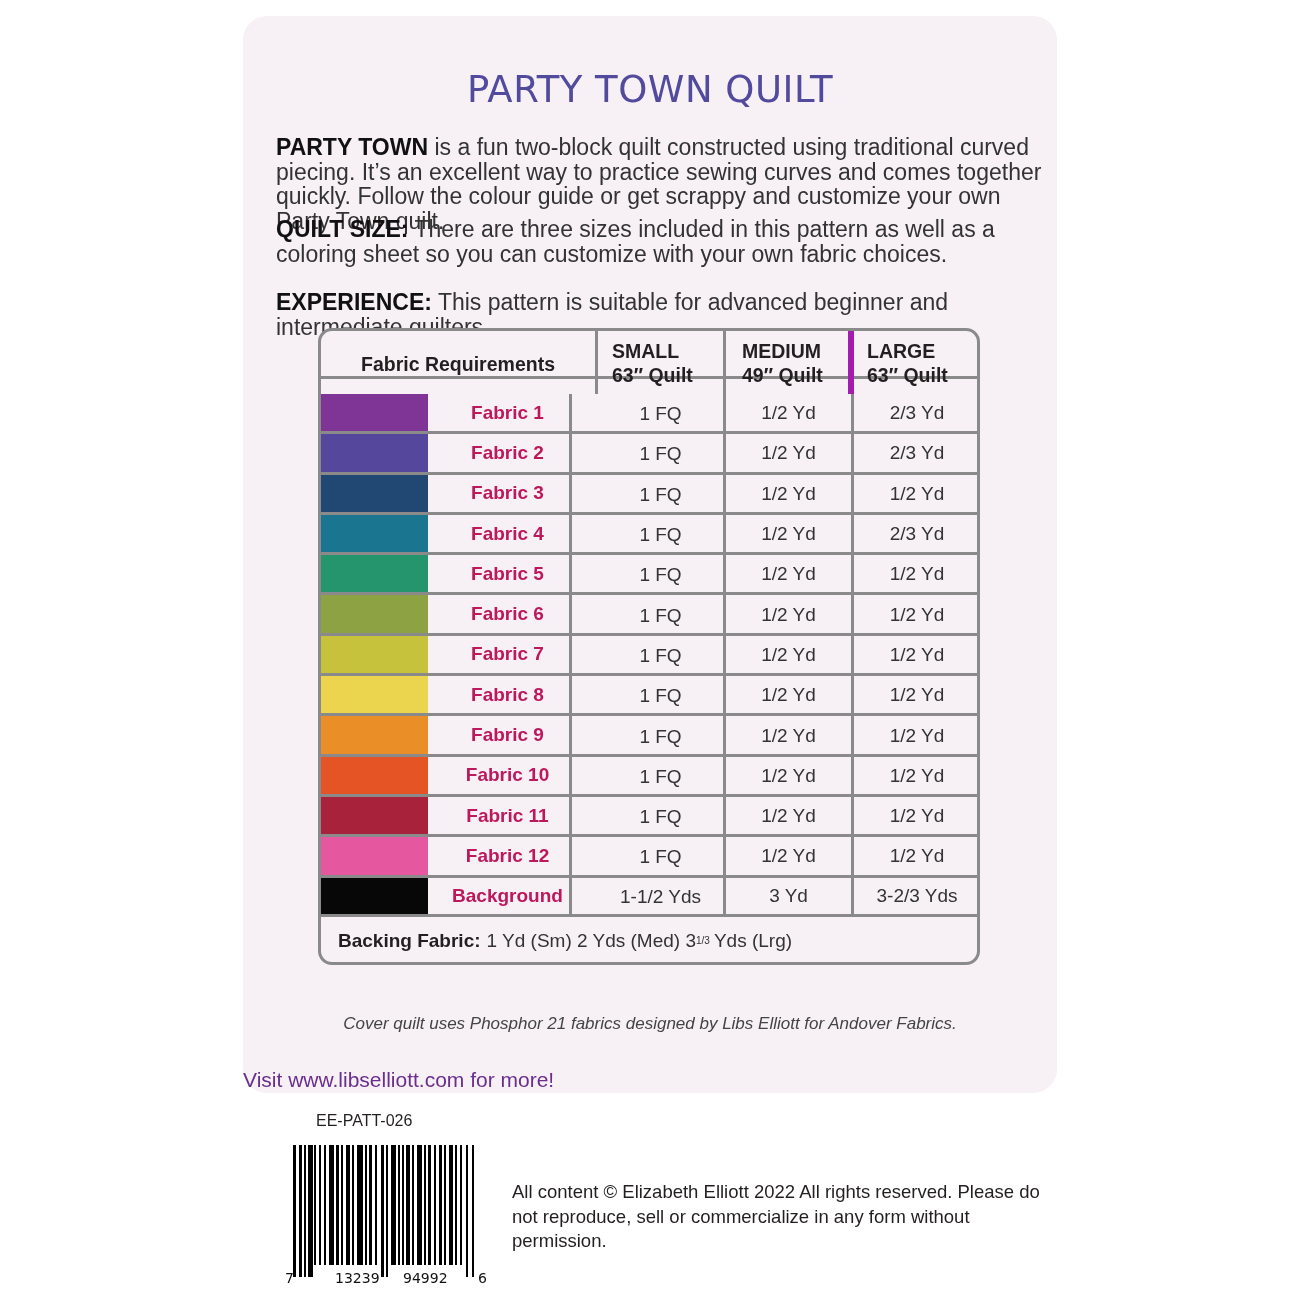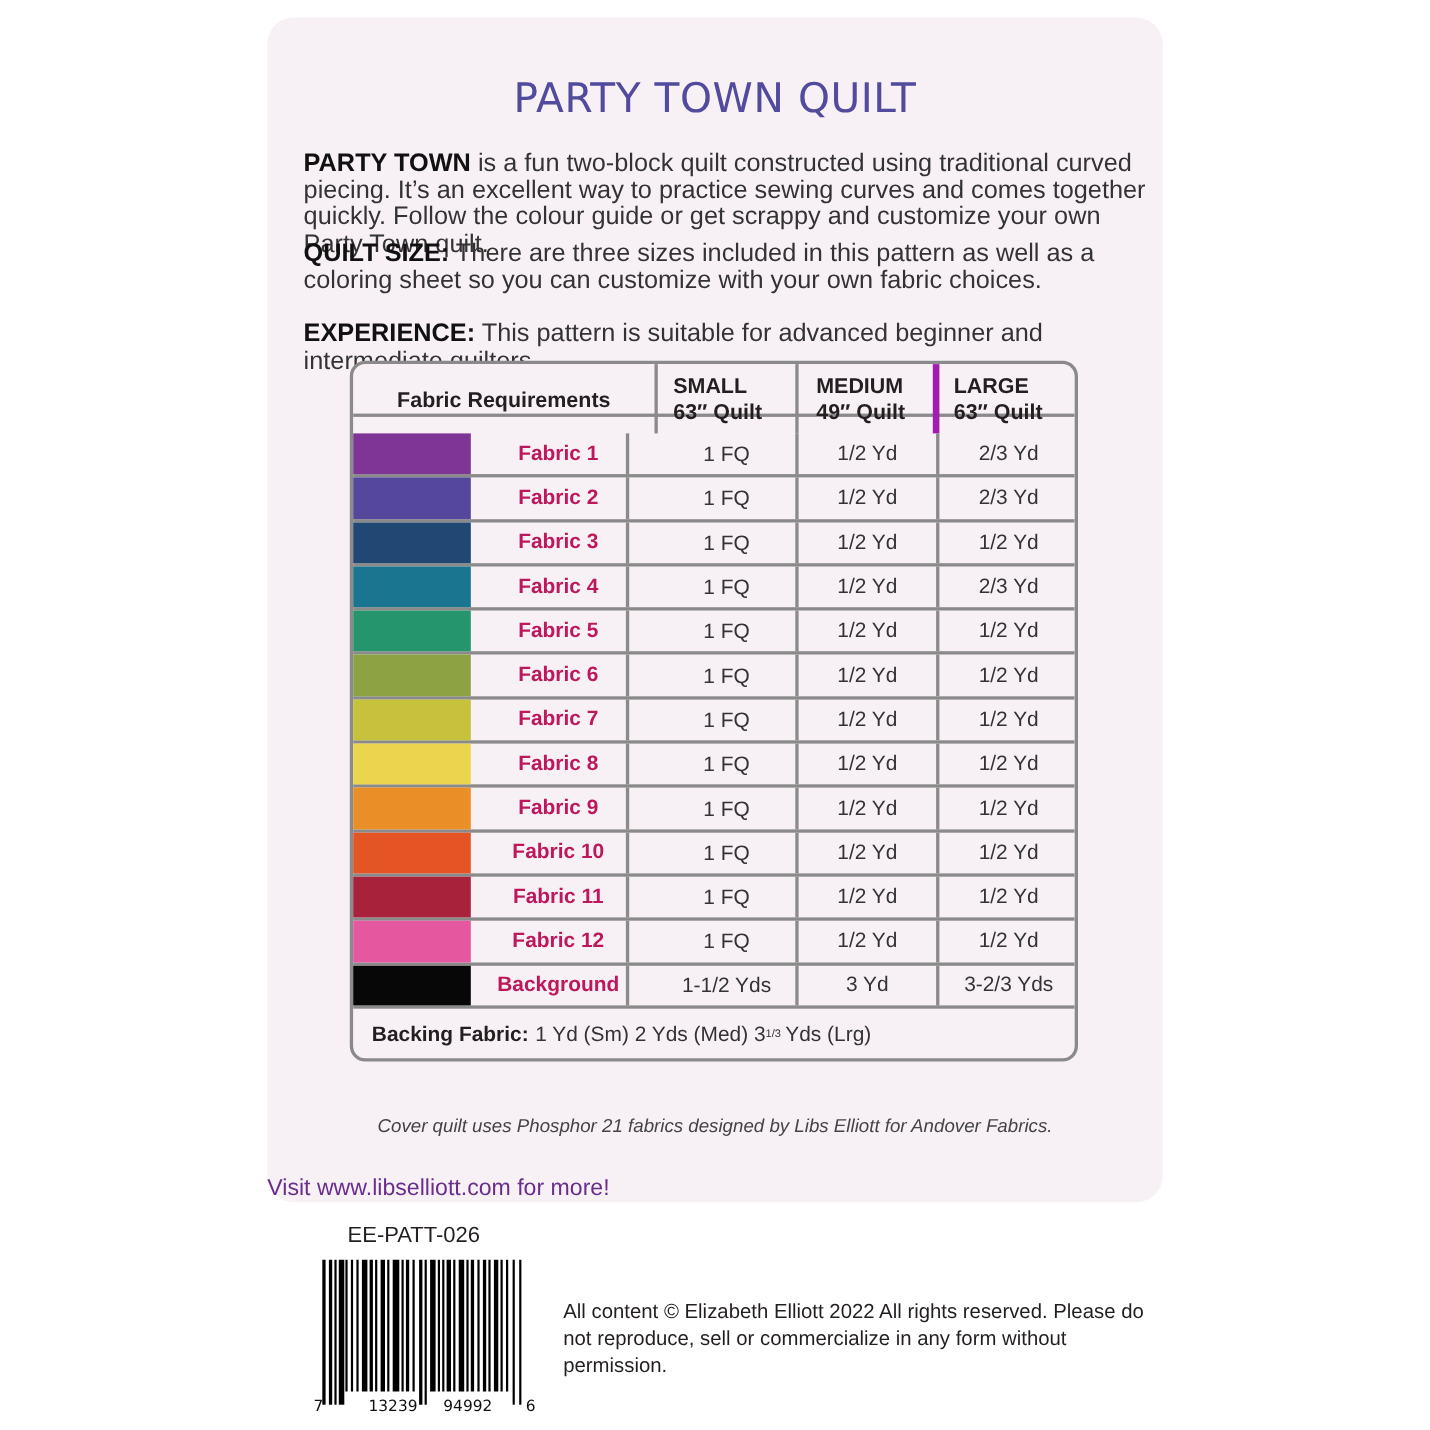--- a/index.html
+++ b/index.html
@@ -39,21 +39,21 @@
   .row.bg-row { height:39px; }
 
   .backing { position:absolute; left:0; top:585px; width:100%; height:49px; font-size:19px; color:#333;
              padding-left:17px; box-sizing:border-box; display:flex; align-items:center; }
   .backing b { color:#231f20; margin-right:6px; }
   .backing sup { font-size:10px; vertical-align:9px; margin-right:4px; }
 
   .credit { position:absolute; left:0; top:998px; width:814px; text-align:center; font-style:italic; font-size:17px; color:#444; margin:0; }
   .visit { position:absolute; left:0; top:1052px; width:814px; font-size:21px; color:#6a2e8c; margin:0; }
 
-  .sku { position:absolute; left:316px; top:1112px; font-size:20px; color:#231f20; }
+  .sku { position:absolute; left:316px; top:1112px; font-size:16px; color:#231f20; }
   .barcode { position:absolute; left:285px; top:1145px; width:210px; height:145px; }
   .copyright { position:absolute; left:512px; top:1180px; width:540px; font-size:18.5px; line-height:24.5px; color:#231f20; margin:0; }
 </style>
 </head>
 <body>
 
 <div class="card">
   <h1 class="title">PARTY TOWN QUILT</h1>
 
   <p class="para p1"><b>PARTY TOWN</b><span> is a fun two-block quilt constructed using traditional curved piecing. It’s an excellent way to practice sewing curves and comes together quickly. Follow the colour guide or get scrappy and customize your own Party Town quilt.</span></p>

